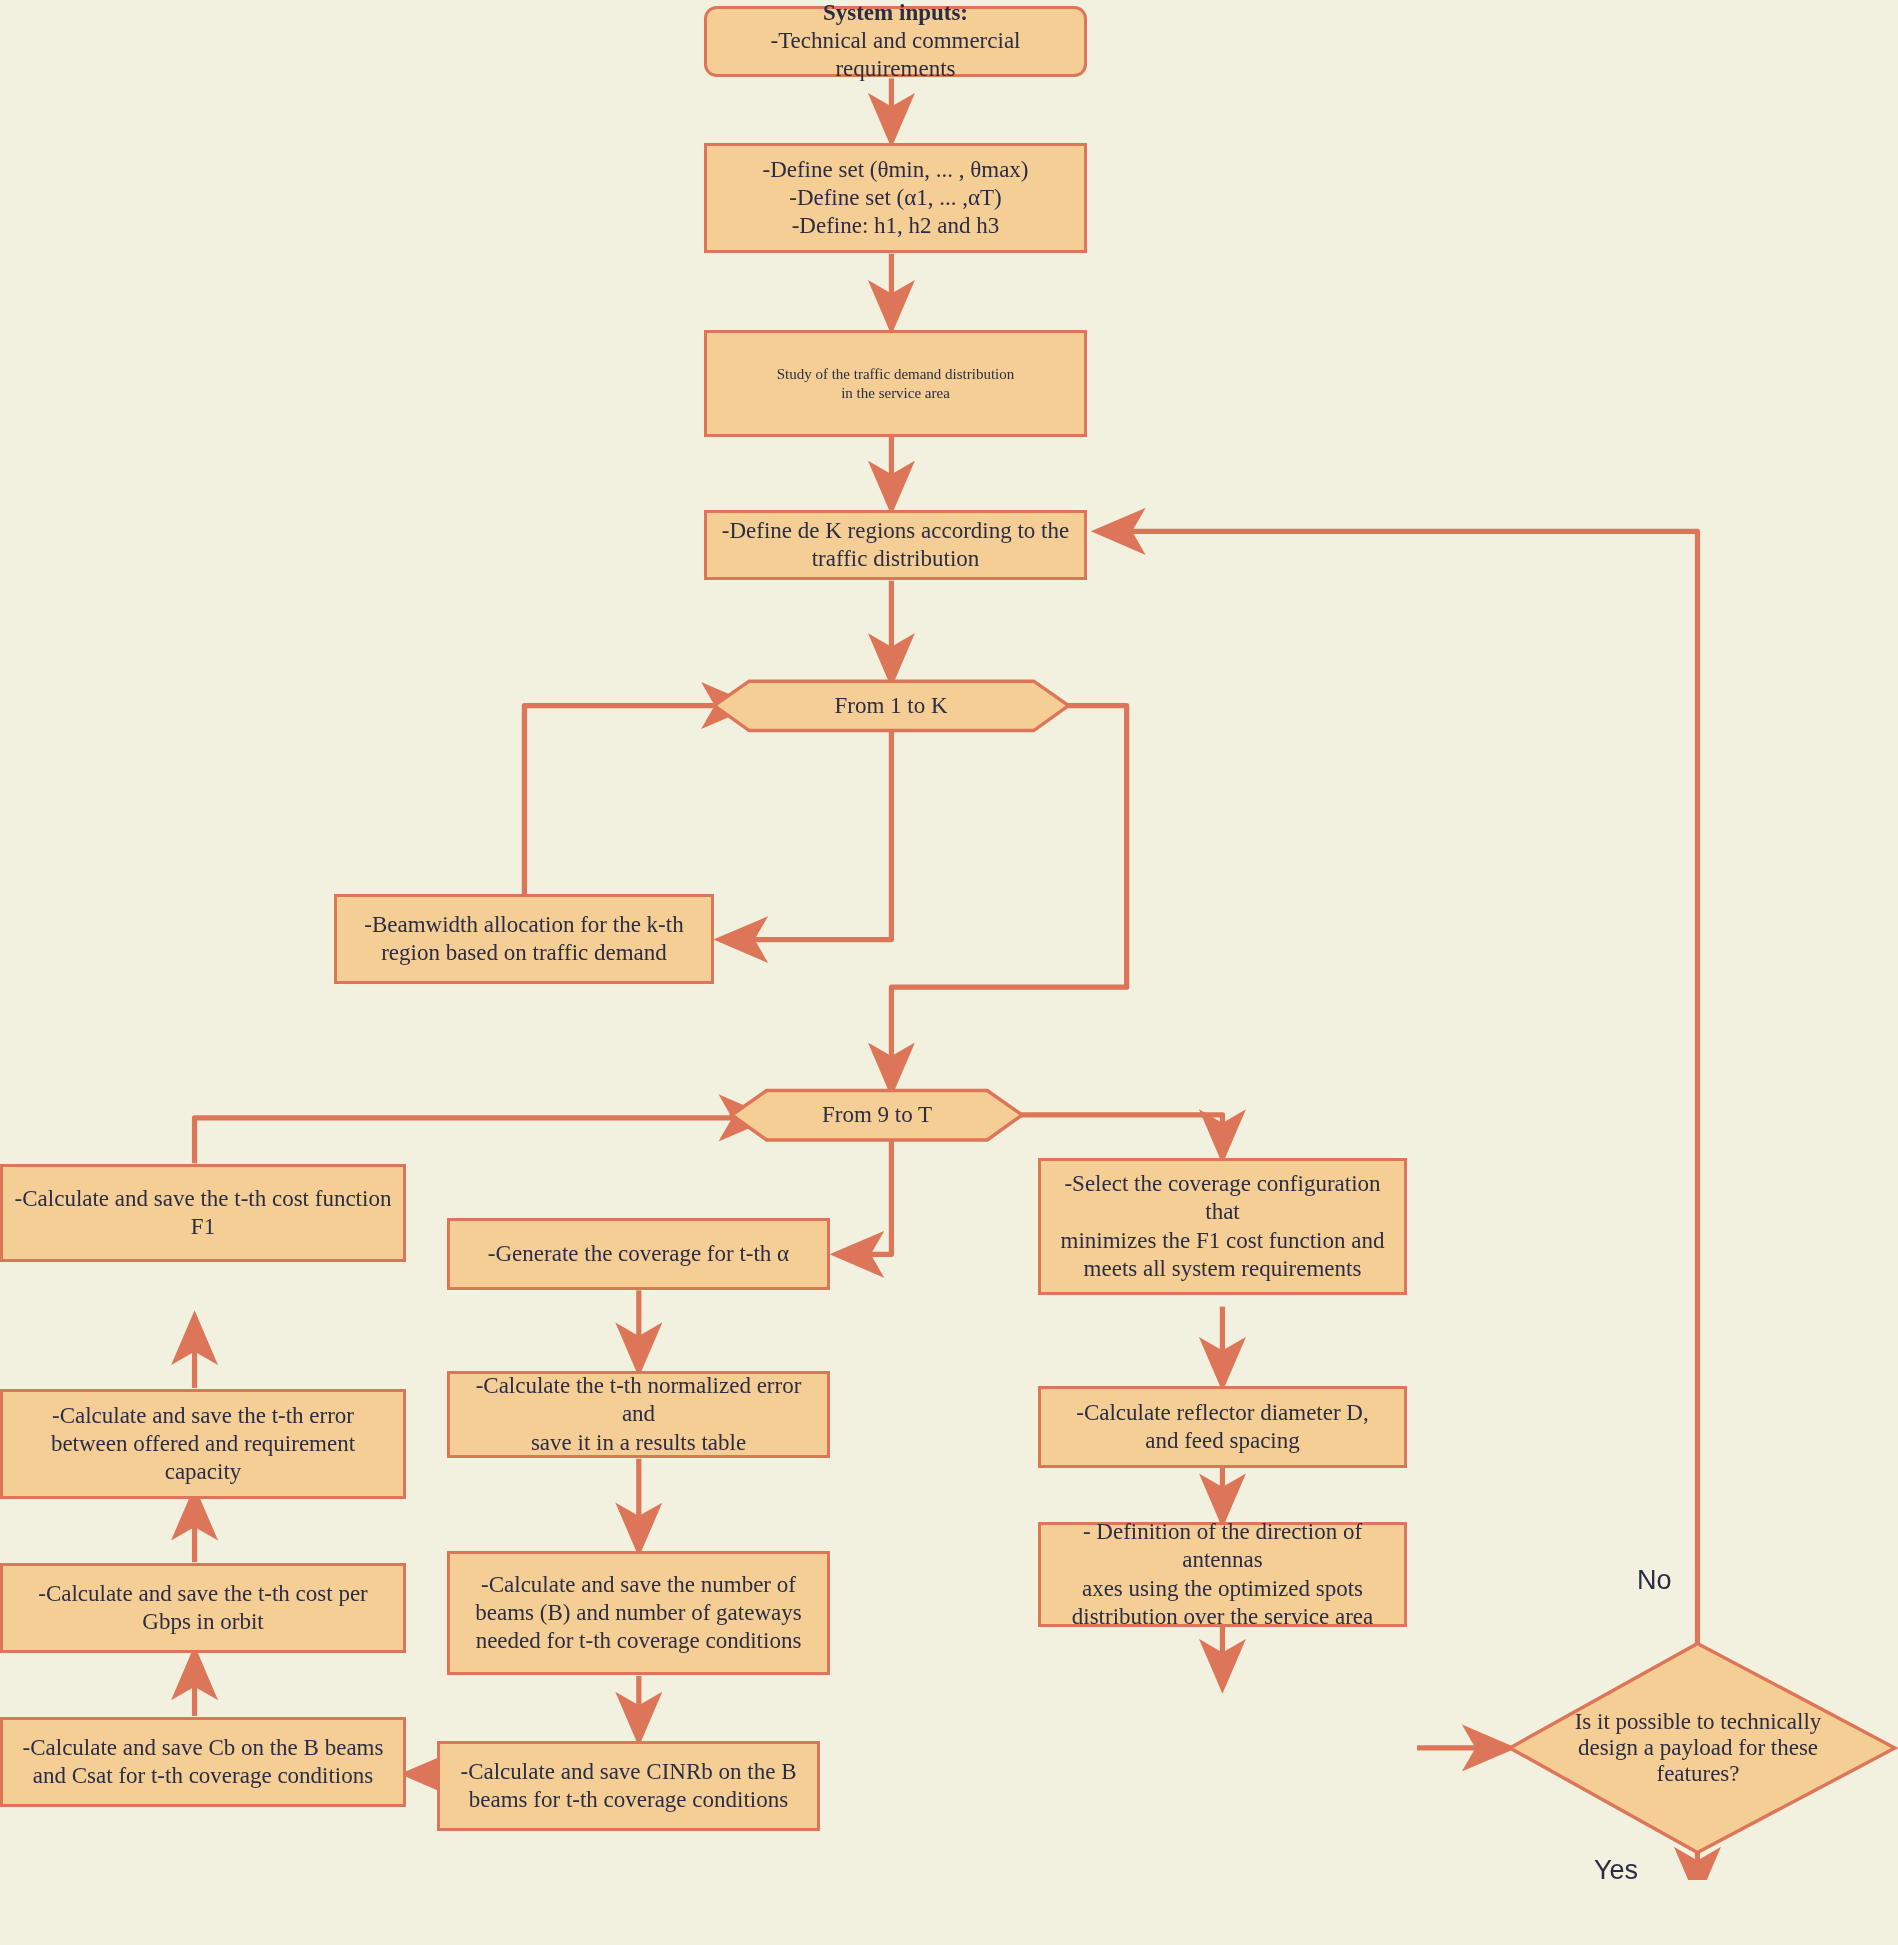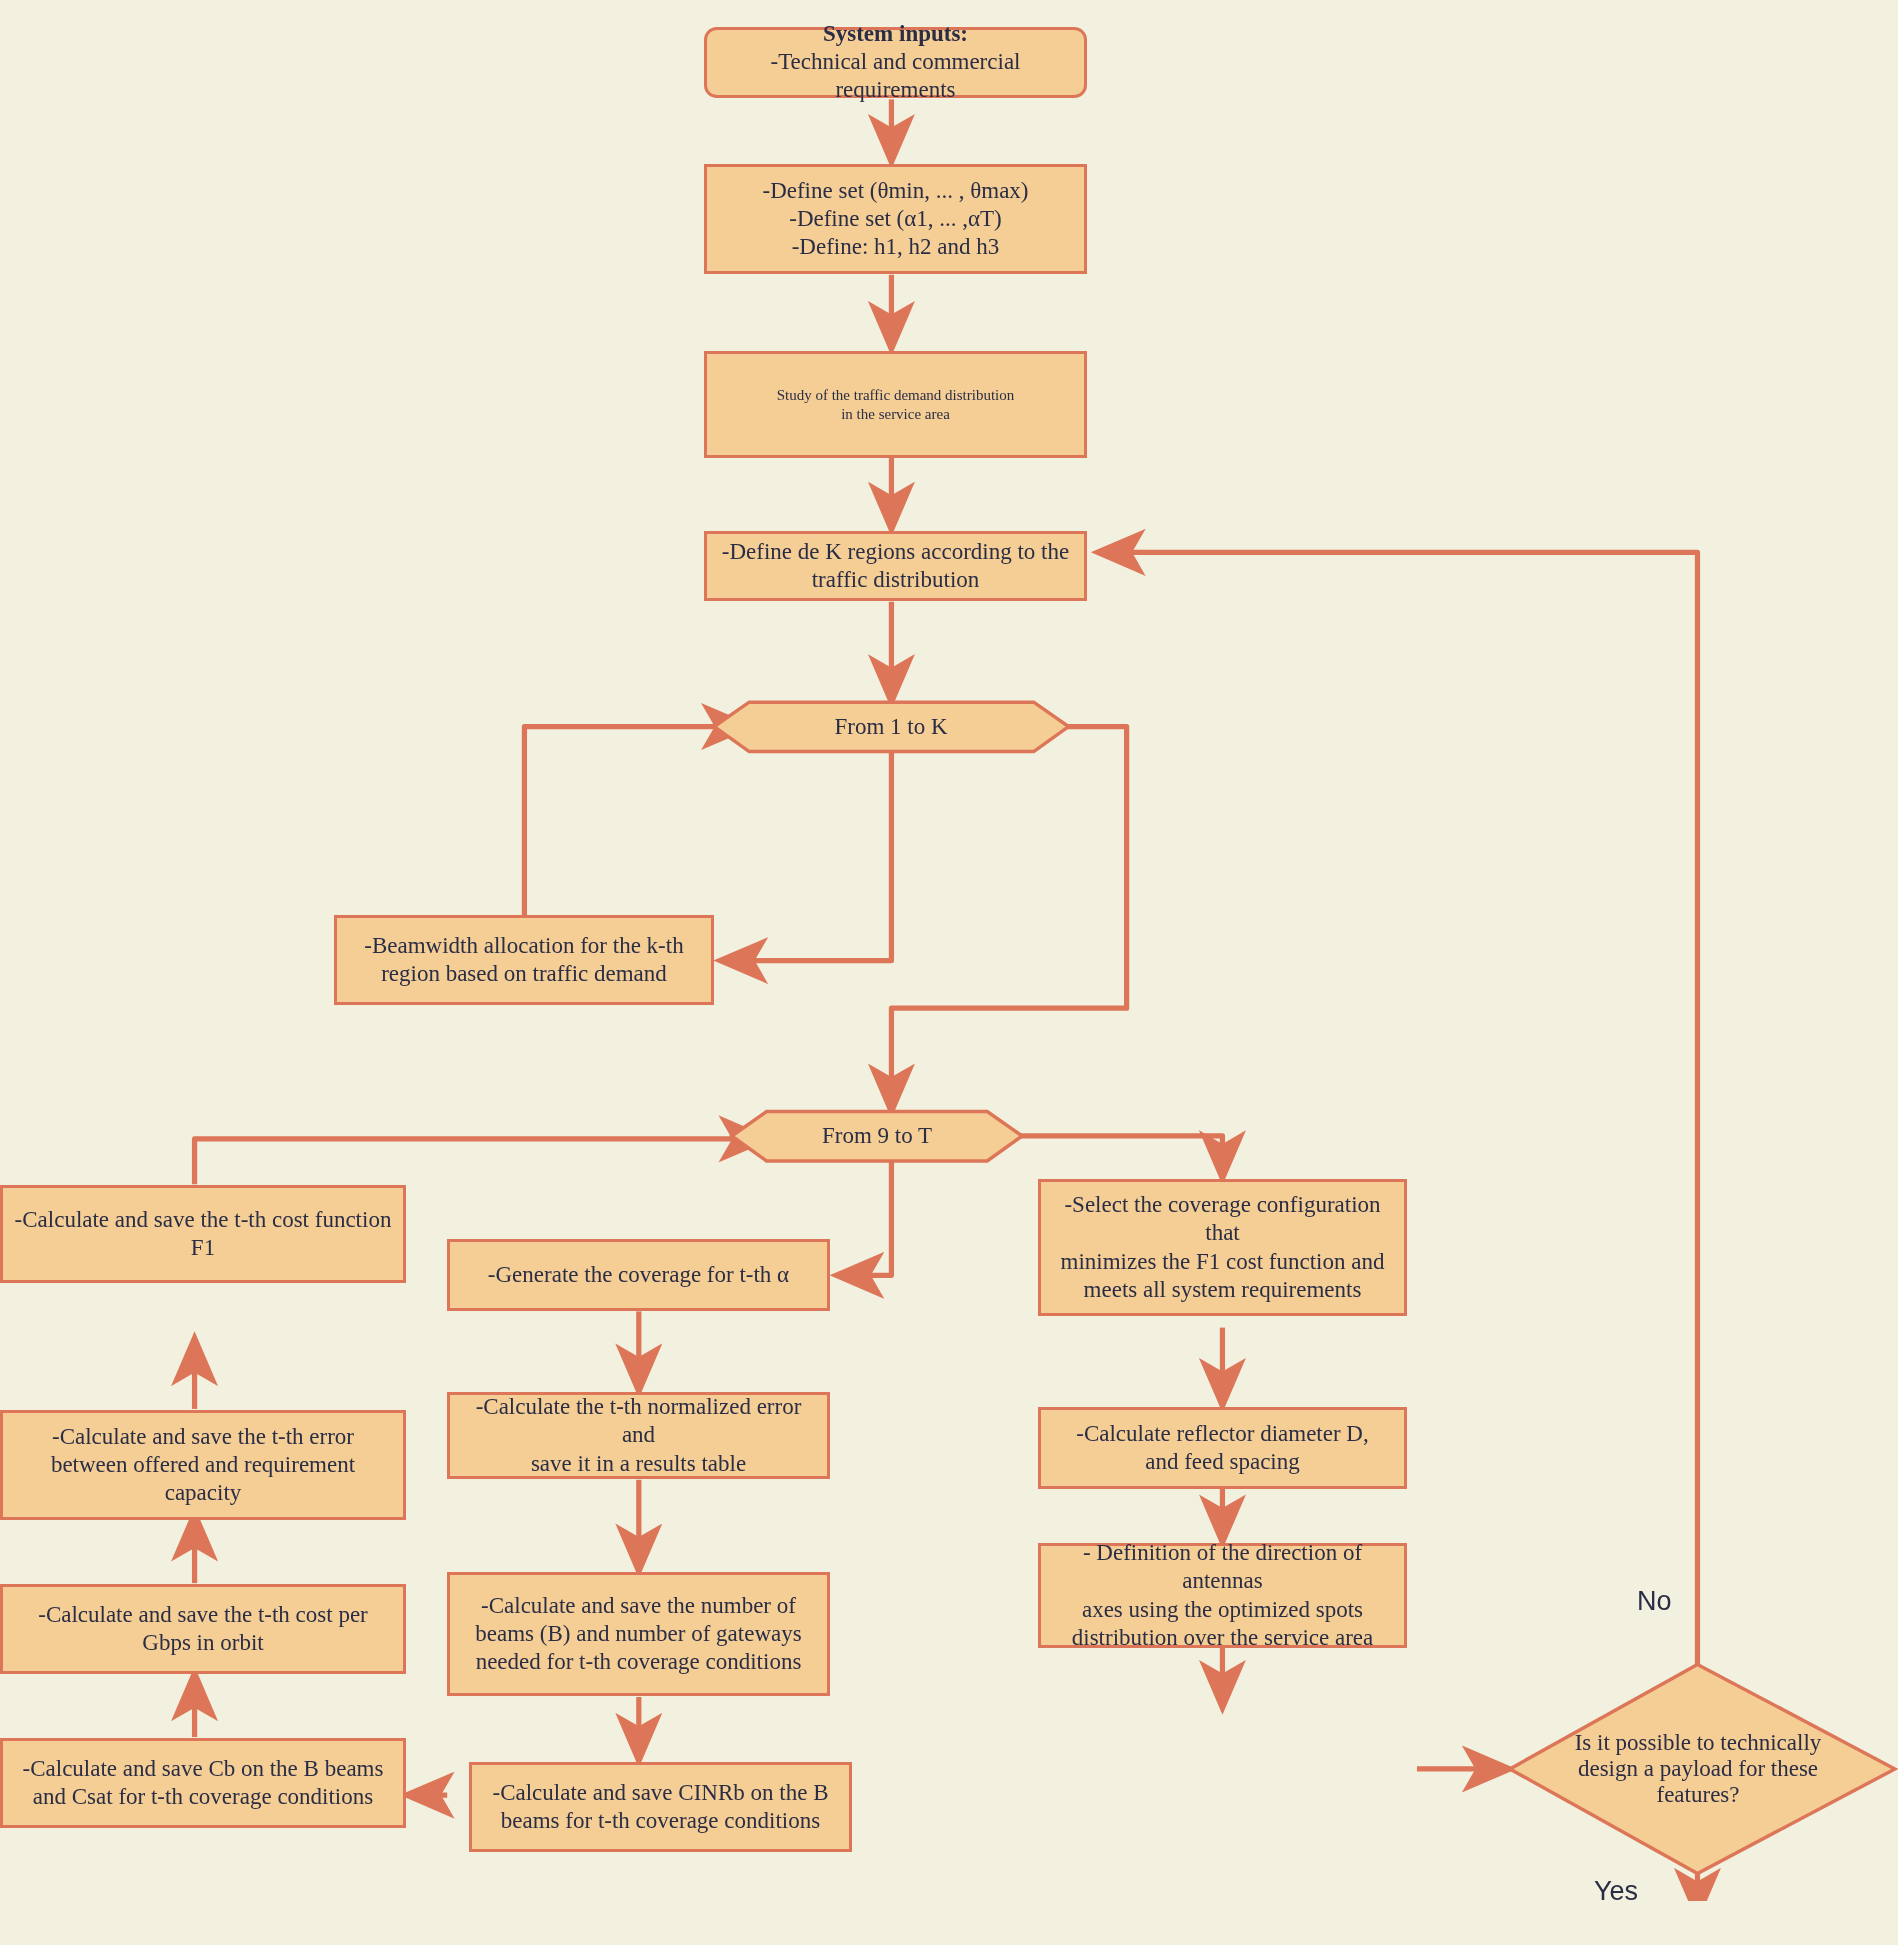--- a/index.html
+++ b/index.html
@@ -1,17 +1,17 @@
 <!DOCTYPE html>
 <html style="font-size:9.3px"><head>
 <meta charset="utf-8">
 <style>
   html,body{margin:0;padding:0;background:#F2F0DE;}
   #stage{position:relative;width:1899px;height:1880px;background:#F2F0DE;
-         font-family:"Liberation Serif",serif;margin-top:21px;}
+         font-family:"Liberation Serif",serif;}
   #wire{position:absolute;inset:0;width:1899px;height:1946px;}
   .node{position:absolute;box-sizing:border-box;display:flex;align-items:center;
         justify-content:center;text-align:center;color:#2B2D45;
         font-family:"Liberation Serif",serif;line-height:1.22;}
   .rect{background:#F4CE95;border:3.5px solid #DD7658;}
   .round{background:#F4CE95;border:3.5px solid #DD7658;border-radius:12.8px;}
   .node span{display:block;padding:0 8.1px;white-space:pre-line;}
   .bold{font-weight:bold;}
   .hexlabel,.dialabel{position:absolute;display:flex;align-items:center;
         justify-content:center;text-align:center;color:#2B2D45;}
@@ -129,21 +129,21 @@
     <span>-Calculate the t-th normalized error and
 save it in a results table</span>
   </div>
 
   <div class="node rect" style="left:447px;top:1551px;width:383px;height:124px;font-size:23px;">
     <span>-Calculate and save the number of
 beams (B) and number of gateways
 needed for t-th coverage conditions</span>
   </div>
 
-  <div class="node rect" style="left:469px;top:1741px;width:383px;height:90px;font-size:23px;justify-content:center;">
+  <div class="node rect" style="left:437px;top:1741px;width:383px;height:90px;font-size:23px;justify-content:center;">
     <span>-Calculate and save CINRb on the B
 beams for t-th coverage conditions</span>
   </div>
 
   <div class="node rect" style="left:0px;top:1717px;width:406px;height:90px;font-size:23px;">
     <span>-Calculate and save Cb on the B beams
 and Csat for t-th coverage conditions</span>
   </div>
 
   <div class="node rect" style="left:0px;top:1563px;width:406px;height:90px;font-size:23px;">

